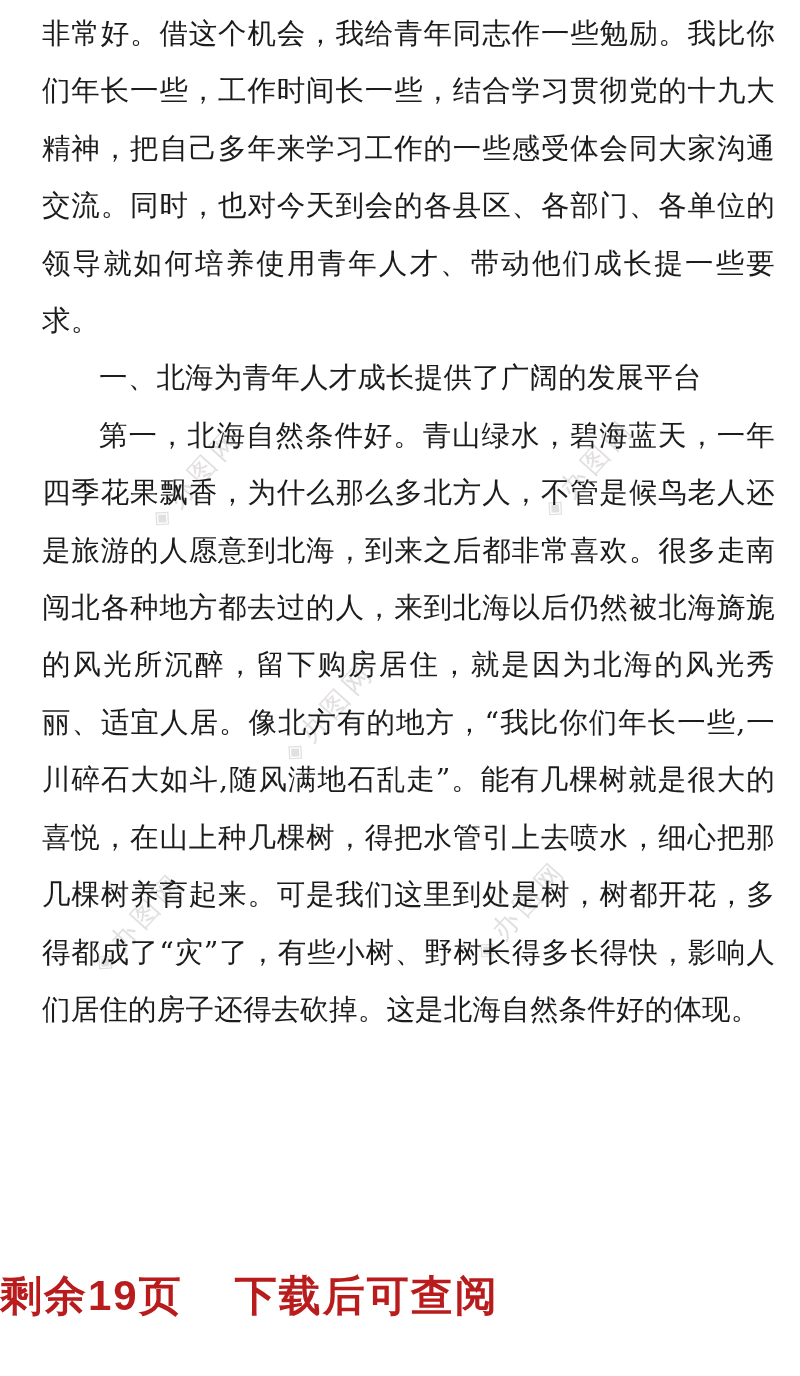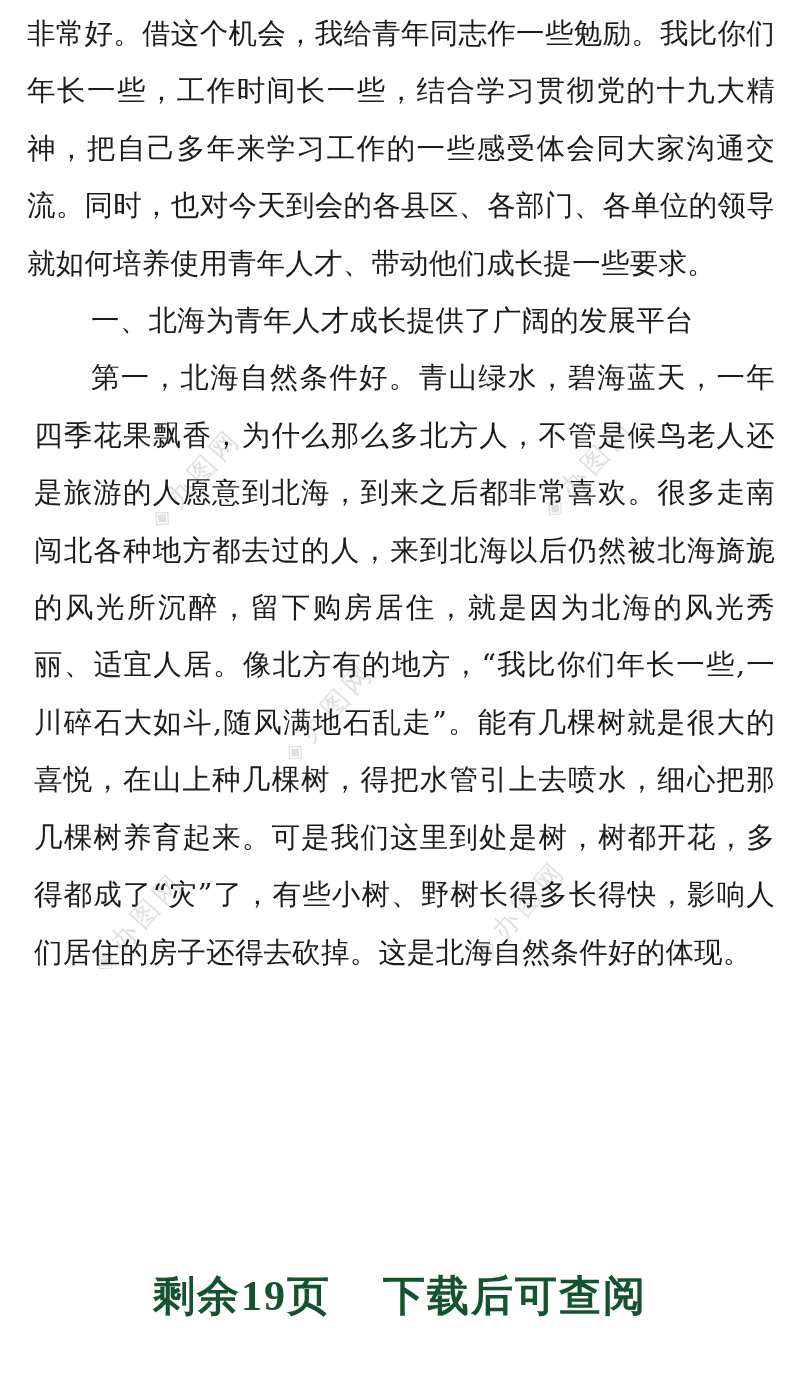--- a/index.html
+++ b/index.html
@@ -33,46 +33,46 @@
   .wm .wm-logo { font-size: 24px; margin-right: 3px; }
   .wm1 { left: 195px; top: 478px; }
   .wm2 { left: 588px; top: 468px; }
   .wm3 { left: 328px; top: 712px; }
   .wm4 { left: 138px; top: 922px; }
   .wm5 { left: 520px; top: 910px; }
 
   
   .content {
     position: absolute;
-    left: 27px;
+    left: 42px;
     right: 25px;
     top: 5px;
     z-index: 2;
     font-size: 28.5px;
     line-height: 57.4px;
     color: #1c1c1c;
     text-align: justify;
     text-justify: inter-ideograph;
     letter-spacing: 0.2px;
   }
   .content p { margin: 0; padding: 0; }
-  .content p.indent { text-indent: 2em; margin-left: 7px; }
+  .content p.indent { text-indent: 2em; }
 
   
   .footer {
     position: absolute;
     top: 1268px;
     left: 0;
     width: 100%;
     z-index: 2;
-    text-align: center;
-    color: #14532d;
+    text-align: left;
+    color: #b91c1c;
     font-weight: bold;
     font-size: 42px;
-    font-family: Liberation Serif, serif;
+    font-family: Liberation Sans, sans-serif;
     letter-spacing: 2px;
   }
   .footer .download-note { margin-left: 52px; }
 </style>
 </head>
 <body>
 
 <div class="page">
 
   <div class="wm-layer">

